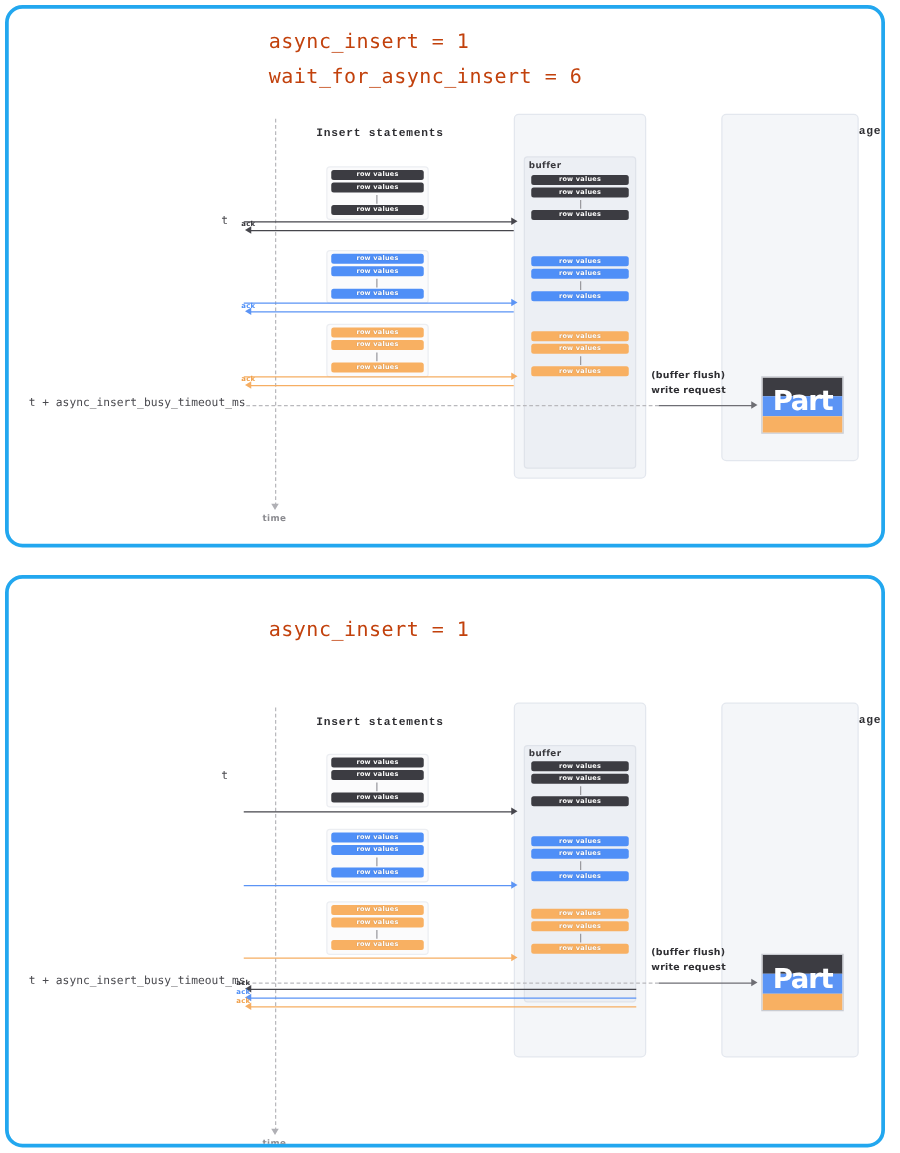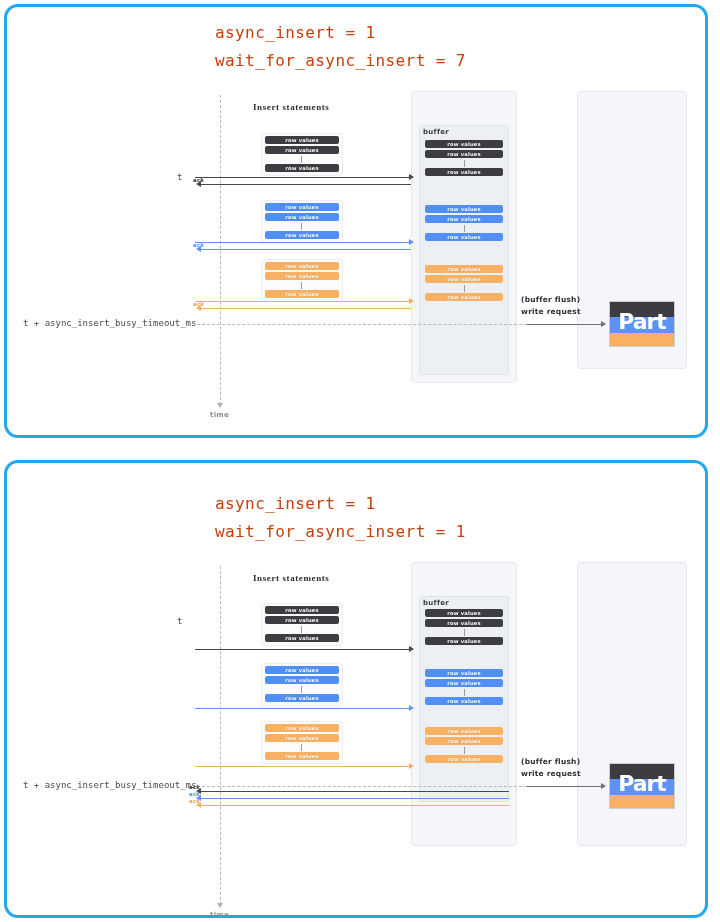--- a/index.html
+++ b/index.html
@@ -24,21 +24,21 @@
   
   .title{
     position:absolute;
     font-family:"DejaVu Sans Mono", monospace;
     font-size:16px;color:#c2410c;letter-spacing:.4px;white-space:pre;
   }
 
   
   .col-head{
     position:absolute;
-    font-family:Liberation Serif, serif;
+    font-family:Liberation Mono, monospace;
     font-size:9px;font-weight:700;color:#2f2f33;letter-spacing:.6px;
     white-space:nowrap;
   }
 
   
   .box{
     position:absolute;
     background:#f4f6f9;border:1px solid #e3e7ee;border-radius:4px;
     box-sizing:border-box;
   }
@@ -153,21 +153,21 @@
 </style>
 </head>
 <body>
 
 <div class="page">
 
   <div class="panel" id="panel-1">
     <div class="panel-inner">
 
       <div class="title" style="left:208px;top:16px;">async_insert = 1</div>
-      <div class="title" style="left:208px;top:44px;">wait_for_async_insert = 7</div>
+      <div class="title" style="left:208px;top:44px;">wait_for_async_insert = 6</div>
 
       <div class="col-head" style="left:246px;top:95px;">Insert statements</div>
       <div class="col-head" style="left:424px;top:92px;">ClickHouse</div>
       <div class="ch-logo" style="left:475px;top:90px;height:11px;">
         <i style="height:10px"></i>
           <i style="height:10px"></i>
           <i style="height:10px"></i>
           <i style="height:10px"></i>
           <i class="dot"></i>
       </div>
@@ -254,21 +254,20 @@
         <div class="plabel" style="top:9px;font-size:22px;">Part</div>
       </div>
 
     </div>
   </div>
 
   <div class="panel" id="panel-2">
     <div class="panel-inner">
 
       <div class="title" style="left:208px;top:31px;">async_insert = 1</div>
-      <div class="title" style="left:208px;top:59px;">wait_for_async_insert = 1</div>
 
       <div class="col-head" style="left:246px;top:110px;">Insert statements</div>
       <div class="col-head" style="left:424px;top:107px;">ClickHouse</div>
       <div class="ch-logo" style="left:475px;top:105px;height:11px;">
         <i style="height:10px"></i>
           <i style="height:10px"></i>
           <i style="height:10px"></i>
           <i style="height:10px"></i>
           <i class="dot"></i>
       </div>

